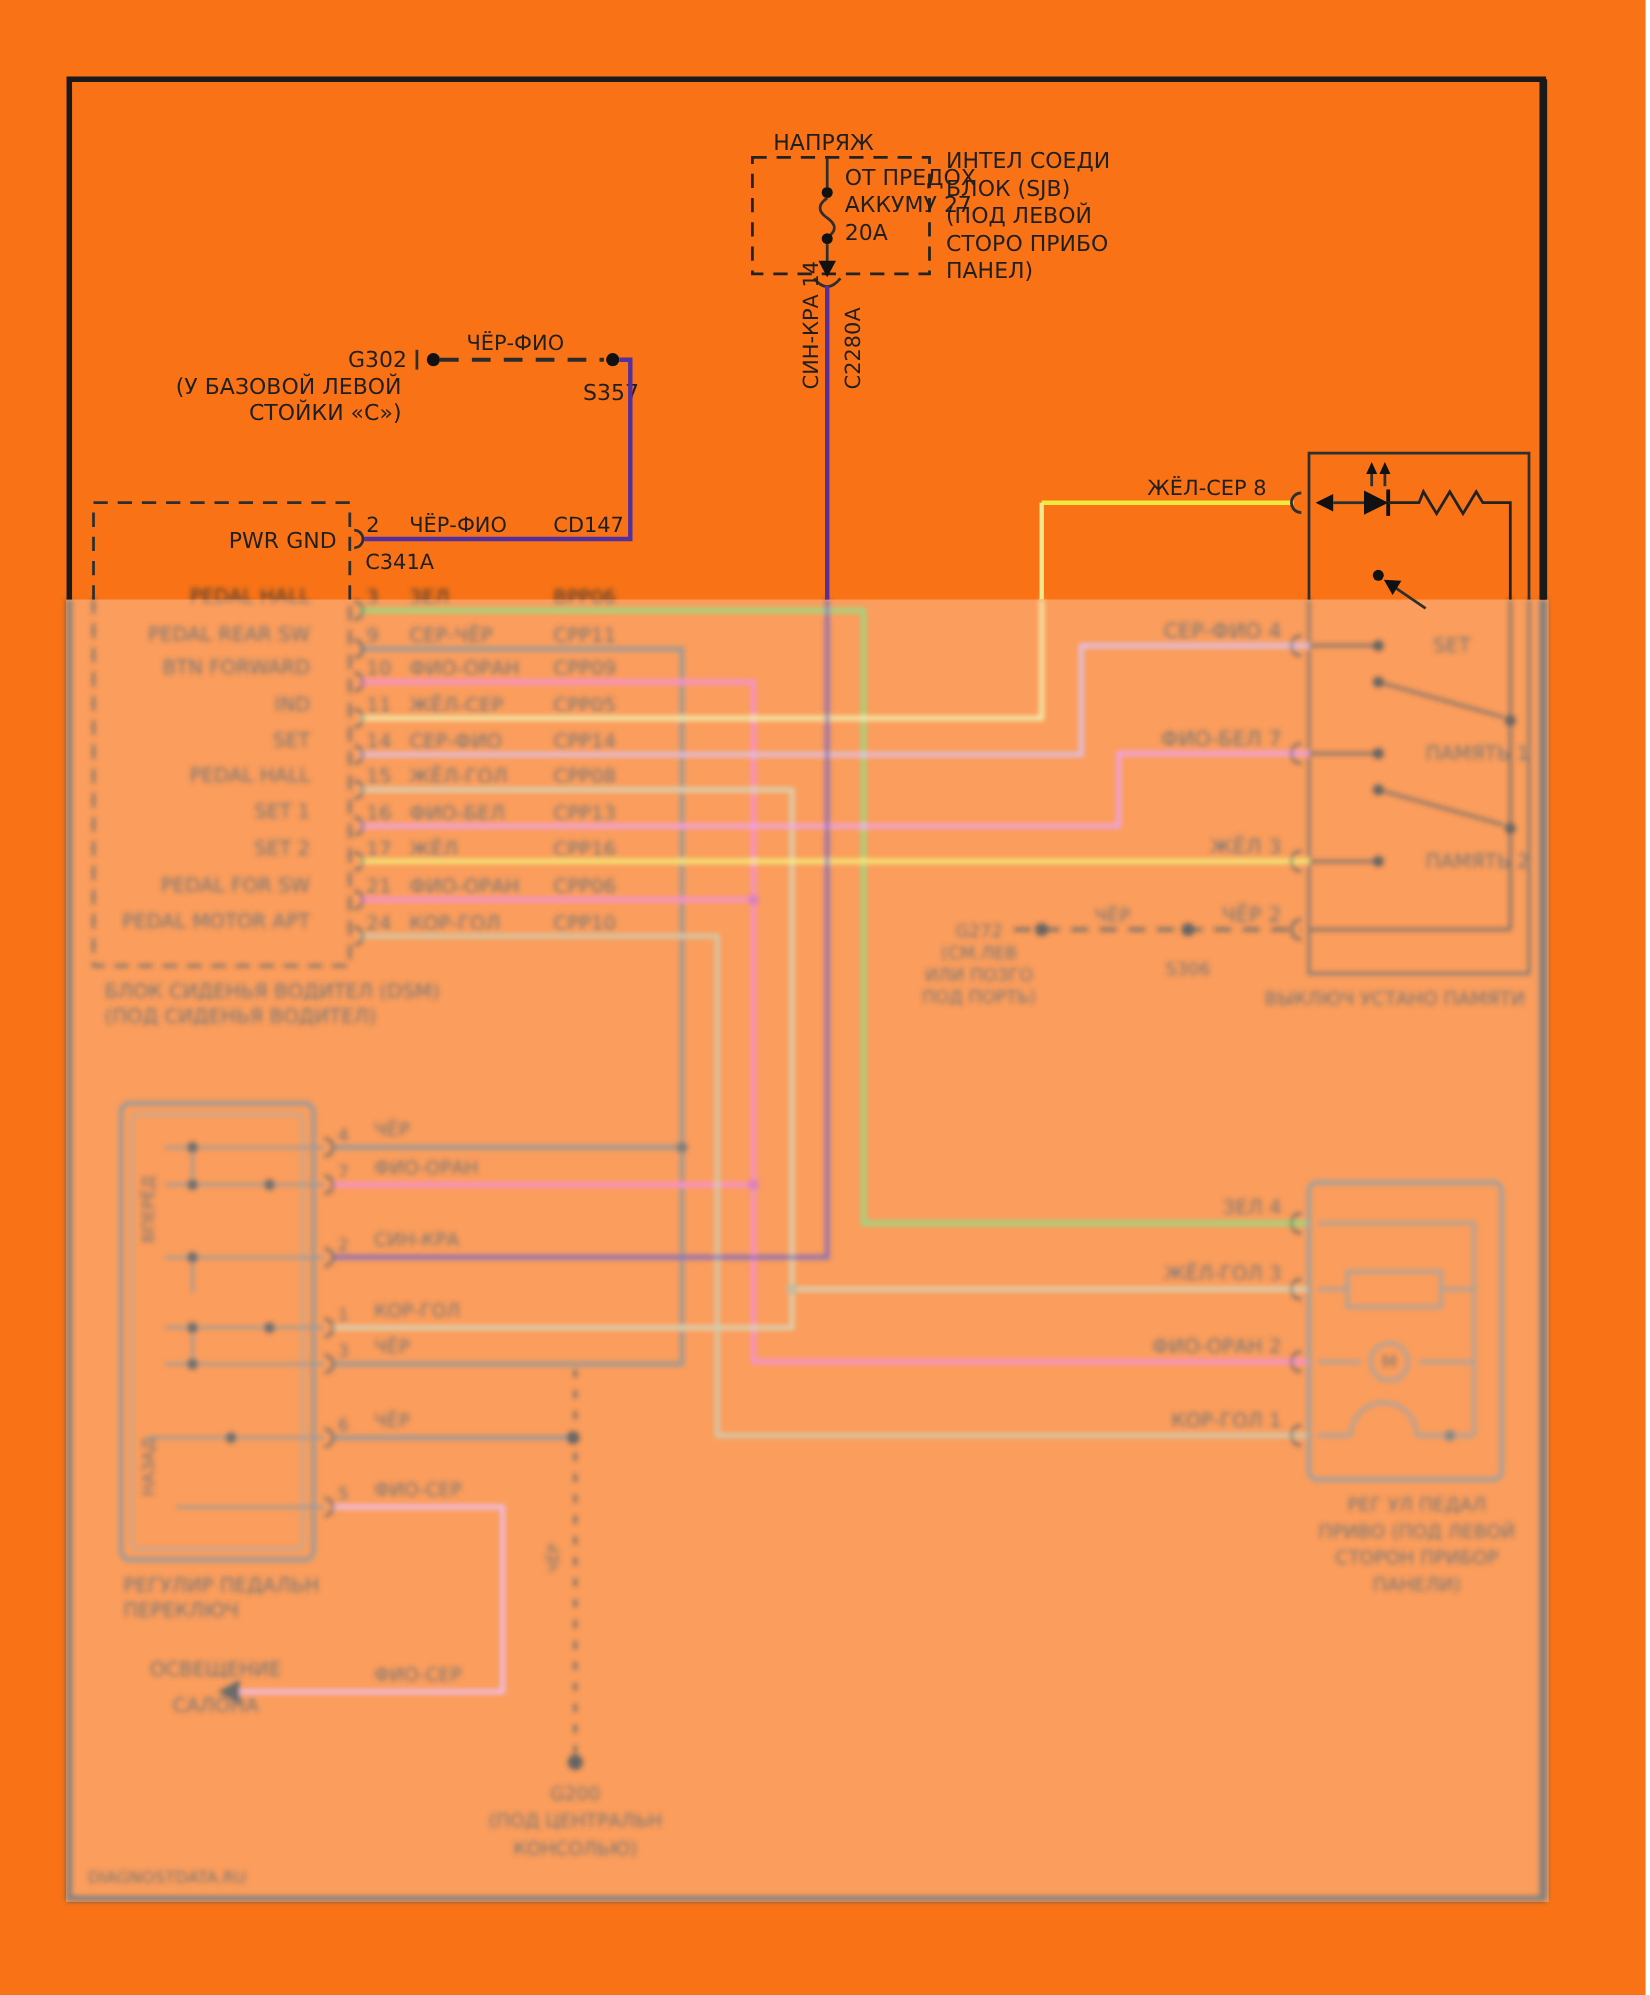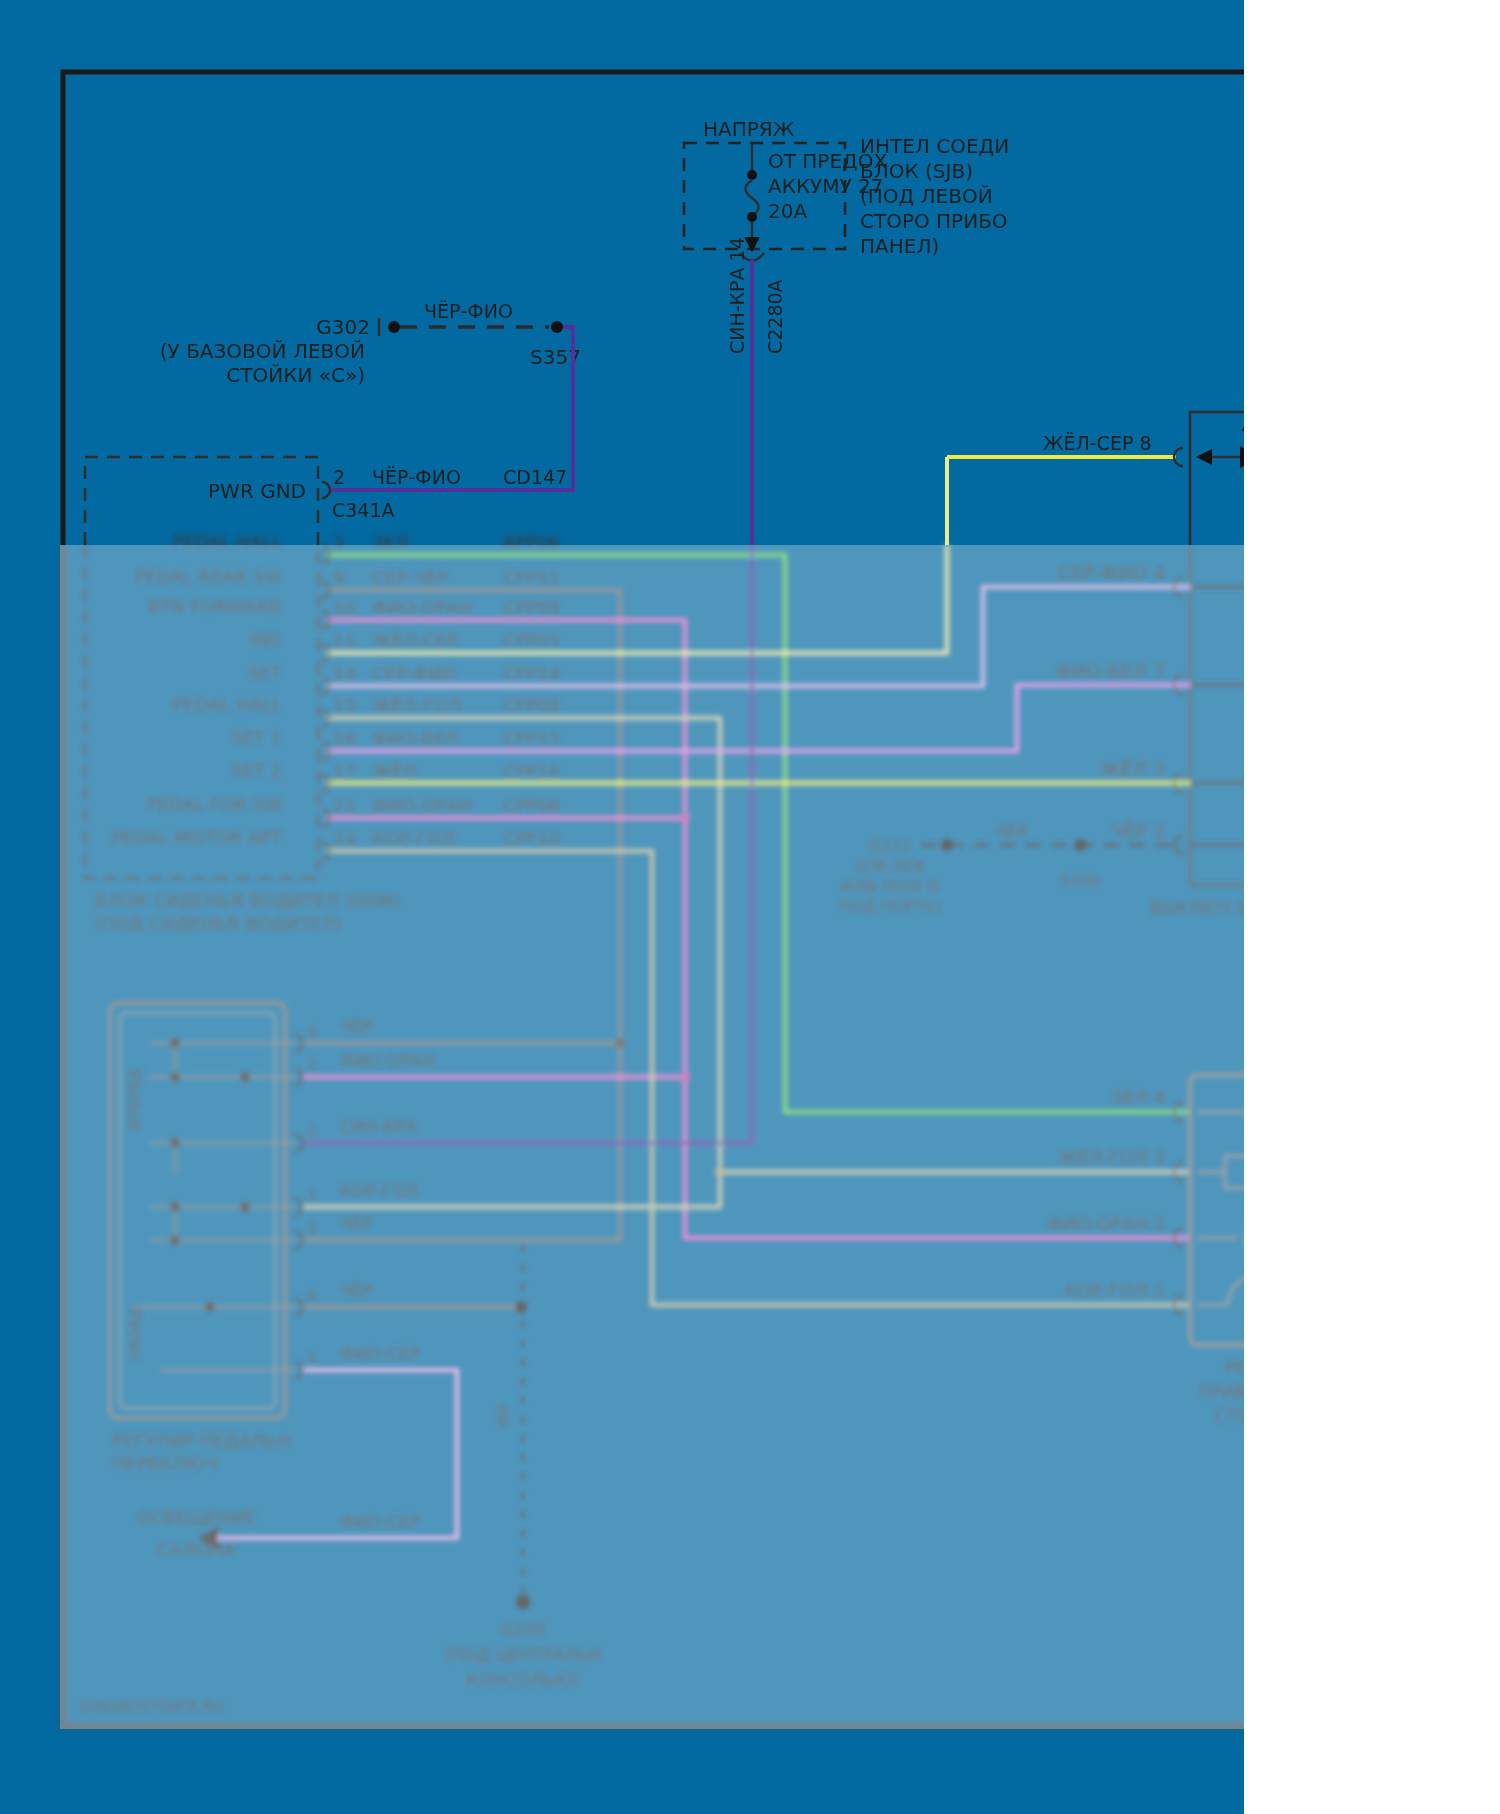--- a/index.html
+++ b/index.html
@@ -1,16 +1,16 @@
 <!DOCTYPE html>
 <html><head>
 <meta charset="utf-8">
 <style>
   html,body{margin:0;padding:0;background:#ffffff;}
-  #stage{position:relative;width:1244px;height:1814px;background:#0369a1;overflow:hidden;}
+  #stage{position:relative;width:1496px;height:1814px;background:#f97316;overflow:hidden;}
   svg{position:absolute;left:0;top:0;}
   .t{font-family:"DejaVu Sans","Liberation Sans",sans-serif;fill:#1f1f1f;}
   .tb{font-family:"DejaVu Sans","Liberation Sans",sans-serif;fill:#3a3a3a;}
   .t20{font-size:20px;} .t19{font-size:19px;} .t18{font-size:18px;}
   .t17{font-size:17px;} .t16{font-size:16px;} .t15{font-size:15px;} .t14{font-size:14px;}
   .wire{fill:none;stroke-linecap:butt;stroke-linejoin:miter;}
   .thin{fill:none;stroke:#2e2e2e;stroke-width:2.5;}
 </style>
 </head>
 <body>

